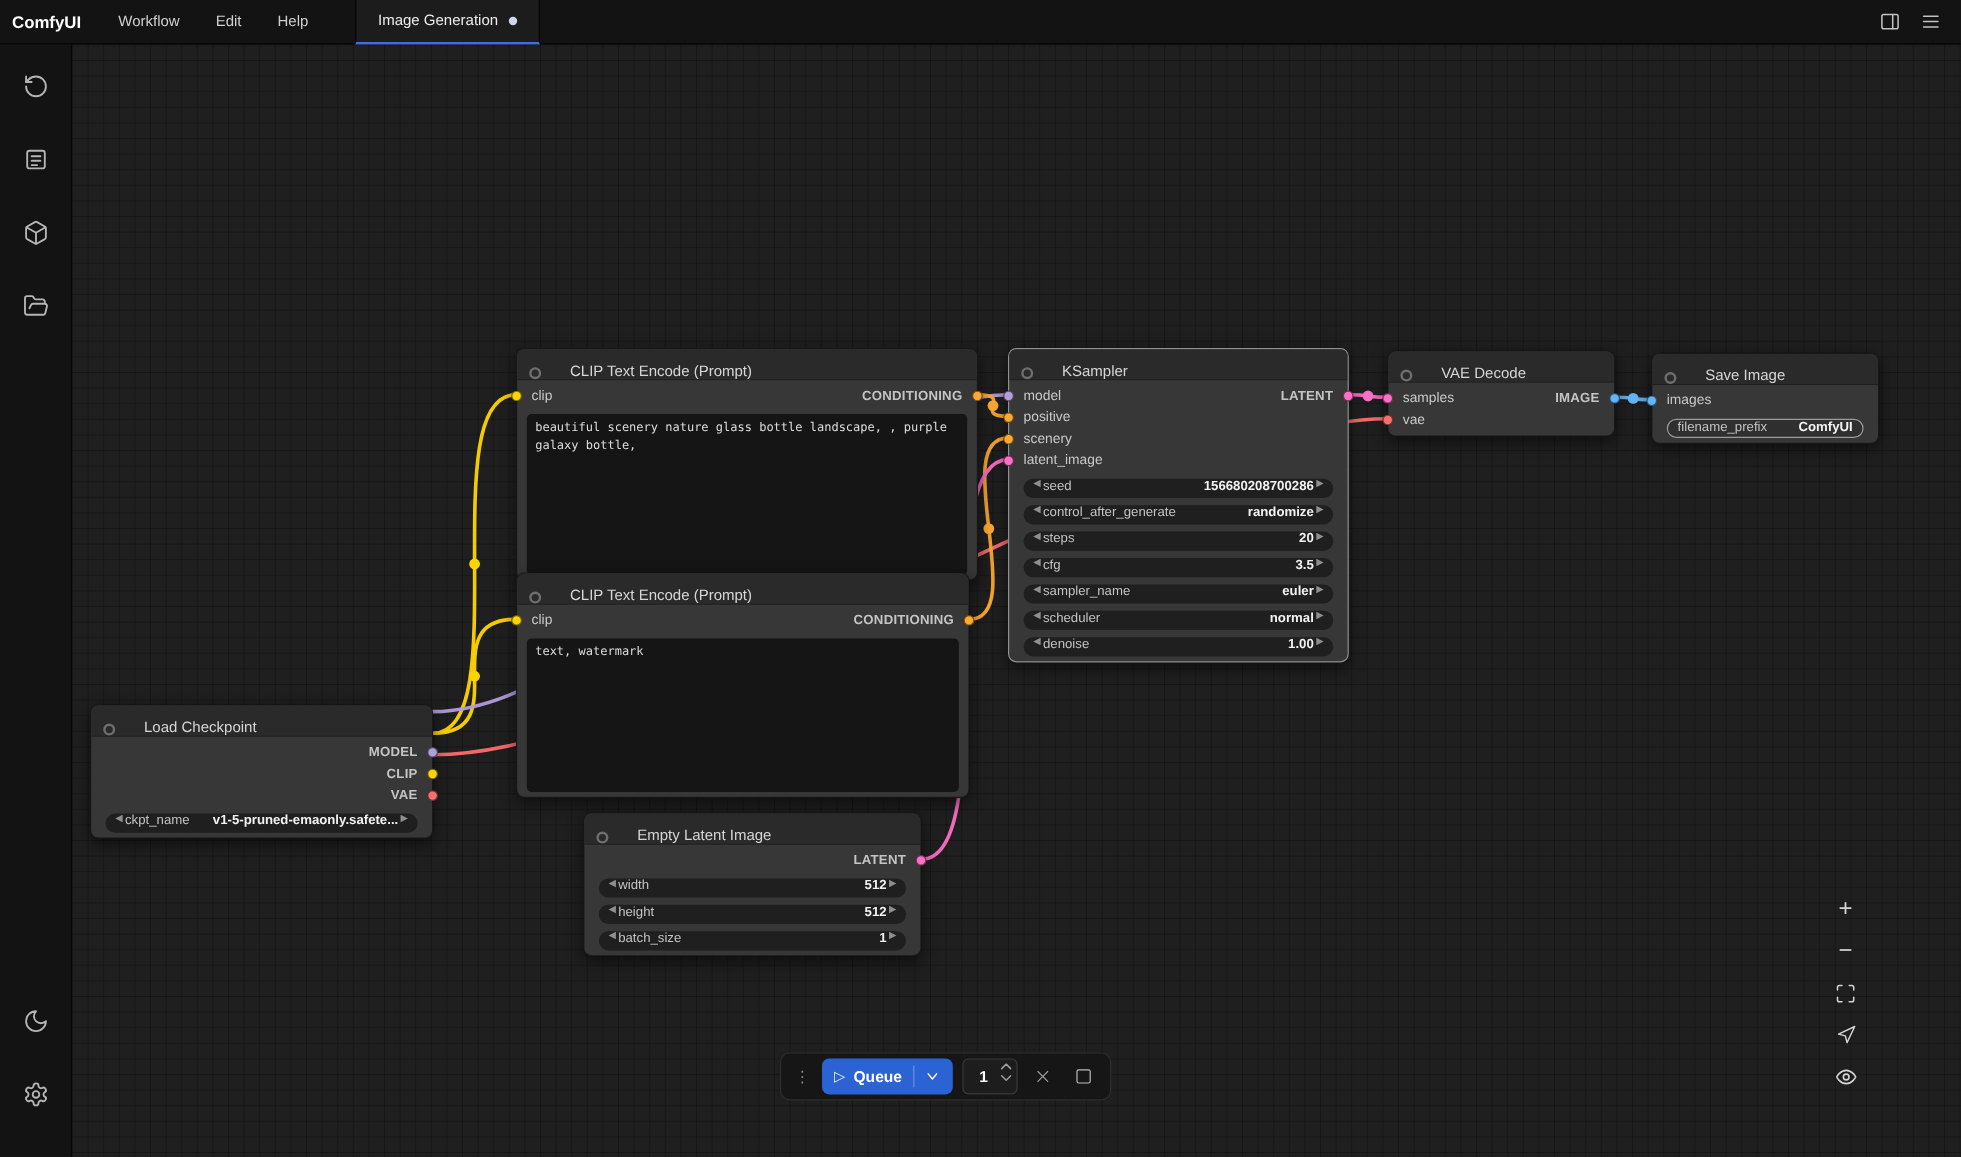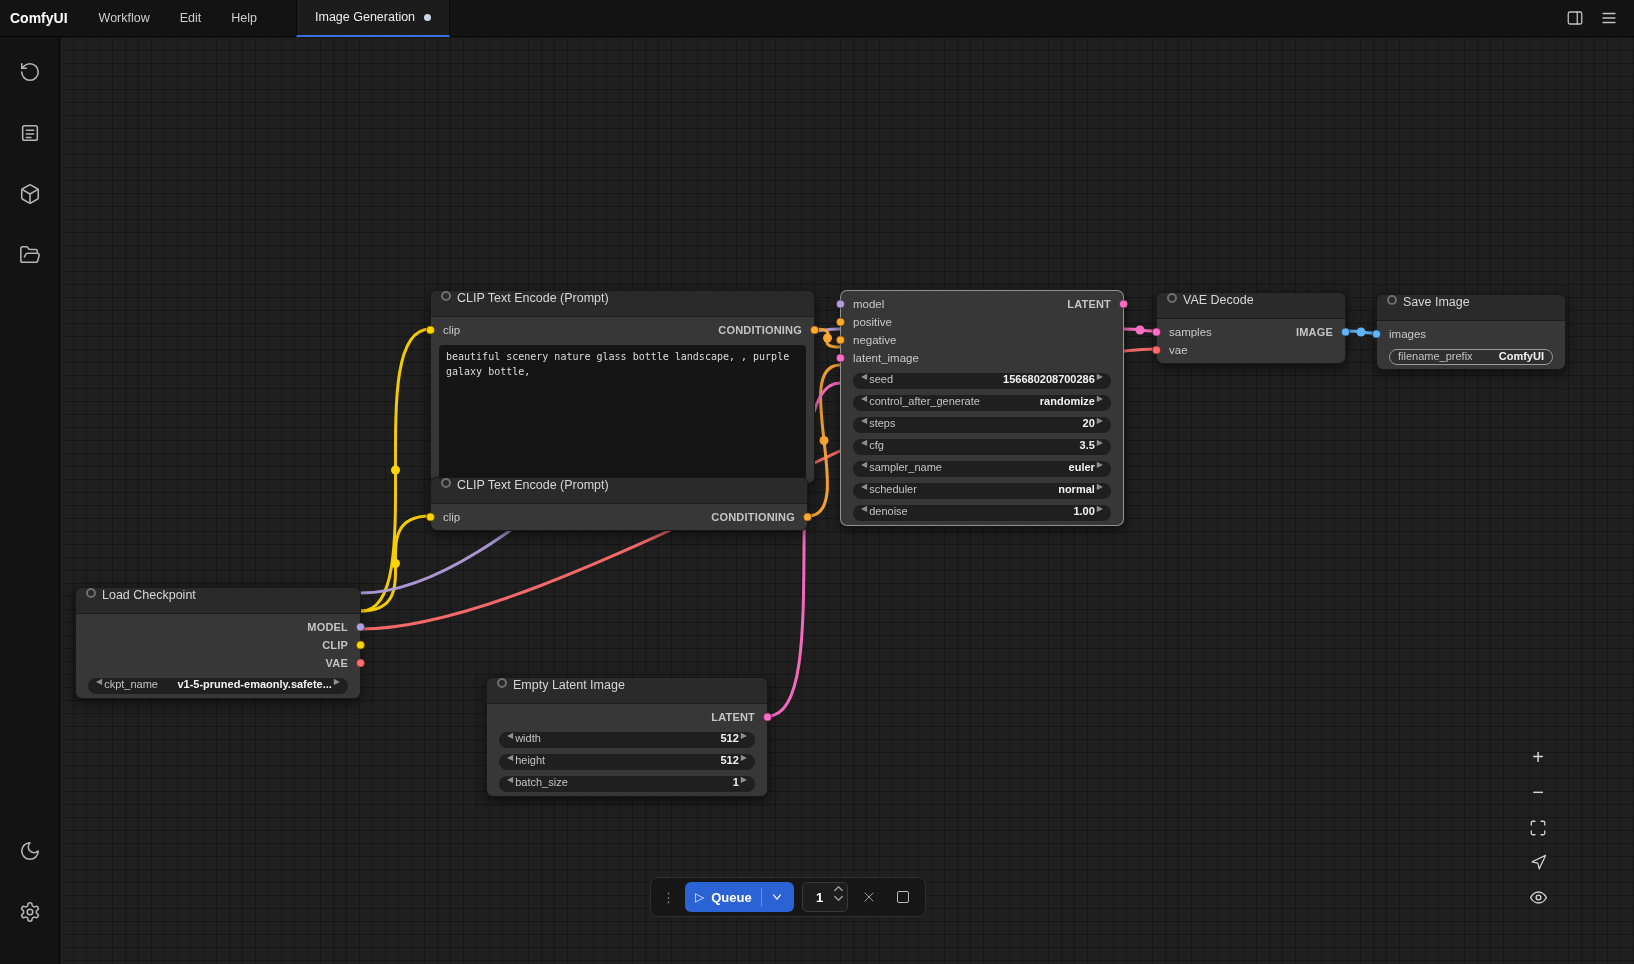--- a/index.html
+++ b/index.html
@@ -22,21 +22,21 @@
   .side-btn.push-down{margin-top:auto}
 
   
   #canvas{position:absolute;left:60px;top:37px;width:1574px;height:927px;z-index:0;background-color:#1f1f1f;background-image:linear-gradient(rgba(0,0,0,.26) 1px,transparent 1px),linear-gradient(90deg,rgba(0,0,0,.26) 1px,transparent 1px);background-size:13px 13px}
   #wires{position:absolute;left:0;top:0;width:1634px;height:964px;z-index:1;pointer-events:none}
   #wires path{fill:none;stroke-width:3;stroke-linecap:round;opacity:.95}
 
   
   .node{position:absolute;z-index:2;background:#373737;border:1px solid rgba(0,0,0,.55);border-radius:7px;box-shadow:0 4px 12px rgba(0,0,0,.55);font-size:12px}
   .node.selected{border:1px solid rgba(255,255,255,.45)}
-  .node-header{height:26px;background:#2a2a2a;border-radius:6px 6px 0 0;display:flex;align-items:flex-start;gap:6px;padding:0 10px;border-bottom:1px solid rgba(0,0,0,.3)}
+  .node-header{height:26px;background:#2a2a2a;border-radius:6px 6px 0 0;display:flex;align-items:flex-end;gap:24px;padding:0 10px;border-bottom:1px solid rgba(0,0,0,.3)}
   .collapse-dot{width:10px;height:10px;border-radius:50%;border:2px solid #6e6e6e;flex:0 0 auto}
   .node-title{color:#d6d6d6;font-size:12.5px;white-space:nowrap;overflow:hidden}
   .node-body{padding-top:4px;padding-bottom:4px}
   .row{position:relative;height:18px;display:flex;align-items:center;padding:0 12px}
   .in-label{font-size:11.5px;color:#c9c9c9}
   .out-label{margin-left:auto;font-size:11px;font-weight:700;color:#c4c4c4;letter-spacing:.2px}
   .pd{position:absolute;width:9px;height:9px;border-radius:50%;top:50%;transform:translateY(-50%);border:1px solid rgba(0,0,0,.55)}
   .dot-in{left:-5px}
   .dot-out{right:-5px}
   .c-model{background:#B39DDB}.c-clip{background:#FFD500}.c-vae{background:#FF6E6E}
@@ -205,20 +205,21 @@
     <span class="collapse-dot"></span>
     <span class="node-title">CLIP Text Encode (Prompt)</span>
   </div>
   <div class="node-body">
     <div class="row">
       <span class="pd dot-in c-clip"></span>
       <span class="in-label">clip</span>
       <span class="out-label">CONDITIONING</span>
       <span class="pd dot-out c-cond"></span>
     </div>
+    <div class="node-text" style="height:128px">text, watermark</div>
   </div>
 </div>
 
 <div class="node" style="left:486px;top:677px;width:282px">
   <div class="node-header">
     <span class="collapse-dot"></span>
     <span class="node-title">Empty Latent Image</span>
   </div>
   <div class="node-body">
     <div class="row">
@@ -240,34 +241,38 @@
     <div class="widget">
       <span class="arrow">◀</span>
       <span class="w-name">batch_size</span>
       <span class="w-value">1</span>
       <span class="arrow">▶</span>
     </div>
   </div>
 </div>
 
 <div class="node selected" style="left:840px;top:290px;width:284px">
+  <div class="node-header">
+    <span class="collapse-dot"></span>
+    <span class="node-title">KSampler</span>
+  </div>
   <div class="node-body">
     <div class="row">
       <span class="pd dot-in c-model"></span>
       <span class="in-label">model</span>
       <span class="out-label">LATENT</span>
       <span class="pd dot-out c-latent"></span>
     </div>
     <div class="row">
       <span class="pd dot-in c-cond"></span>
       <span class="in-label">positive</span>
     </div>
     <div class="row">
       <span class="pd dot-in c-cond"></span>
-      <span class="in-label">negative</span>
+      <span class="in-label">scenery</span>
     </div>
     <div class="row">
       <span class="pd dot-in c-latent"></span>
       <span class="in-label">latent_image</span>
     </div>
     <div class="widget">
       <span class="arrow">◀</span>
       <span class="w-name">seed</span>
       <span class="w-value">156680208700286</span>
       <span class="arrow">▶</span>

